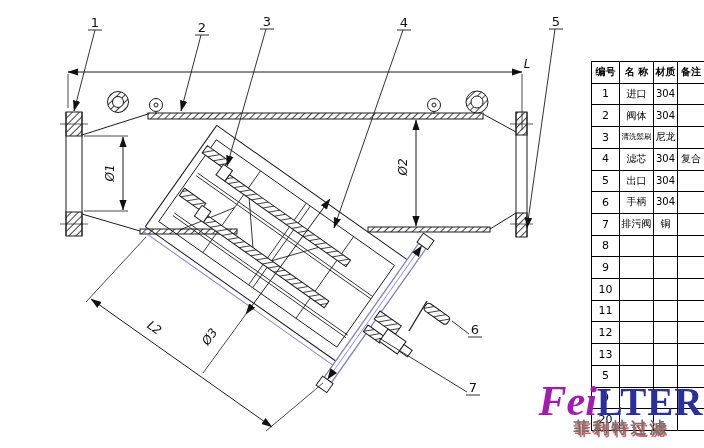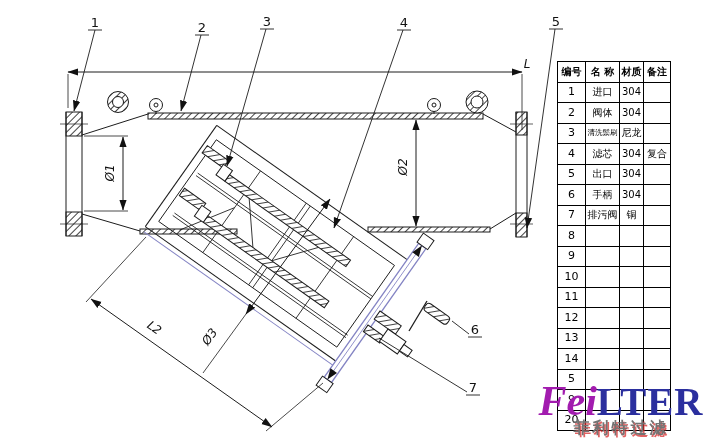--- a/index.html
+++ b/index.html
@@ -2,21 +2,21 @@
 <html><head>
 <meta charset="utf-8">
 <style>
   html,body{margin:0;padding:0;background:#fff;width:704px;height:448px;overflow:hidden;
     font-family:"DejaVu Sans","Liberation Sans",sans-serif;}
   #stage{position:relative;width:704px;height:448px;background:#ffffff;}
   svg text{fill:#111;}
   .dimtxt{font-size:12px;font-style:italic;font-family:"DejaVu Sans",sans-serif;}
   .balloon{font-size:13px;font-family:"DejaVu Sans",sans-serif;}
   
-  #parts-table{position:absolute;left:557px;top:61px;width:113px;height:370px;
+  #parts-table{position:absolute;left:591px;top:61px;width:113px;height:370px;
     border-collapse:collapse;table-layout:fixed;z-index:2;background:transparent;}
   #parts-table td{border:1px solid #000;padding:0;text-align:center;vertical-align:middle;
     font-size:10px;color:#000;overflow:hidden;height:17.4px;line-height:1.05;}
   #parts-table tr.hdr td{font-size:10px;font-weight:bold;letter-spacing:0px;}
   #parts-table td.num{font-size:11px;}
   #parts-table td.tiny{font-size:7.5px;line-height:1.1;}
   #parts-table td.small{font-size:10px;}
   
   #brand-logo{position:absolute;left:538px;top:380px;width:166px;z-index:3;text-align:center;pointer-events:none;}
   #brand-line1{line-height:42px;height:44px;white-space:nowrap;}
@@ -298,26 +298,20 @@
           <td></td>
           <td></td>
         </tr>
   <tr>
           <td class="num">13</td>
           <td></td>
           <td></td>
           <td></td>
         </tr>
   <tr>
-          <td class="num">14</td>
-          <td></td>
-          <td></td>
-          <td></td>
-        </tr>
-  <tr>
           <td class="num">5</td>
           <td></td>
           <td></td>
           <td></td>
         </tr>
   <tr>
           <td class="num">9</td>
           <td></td>
           <td></td>
           <td></td>

